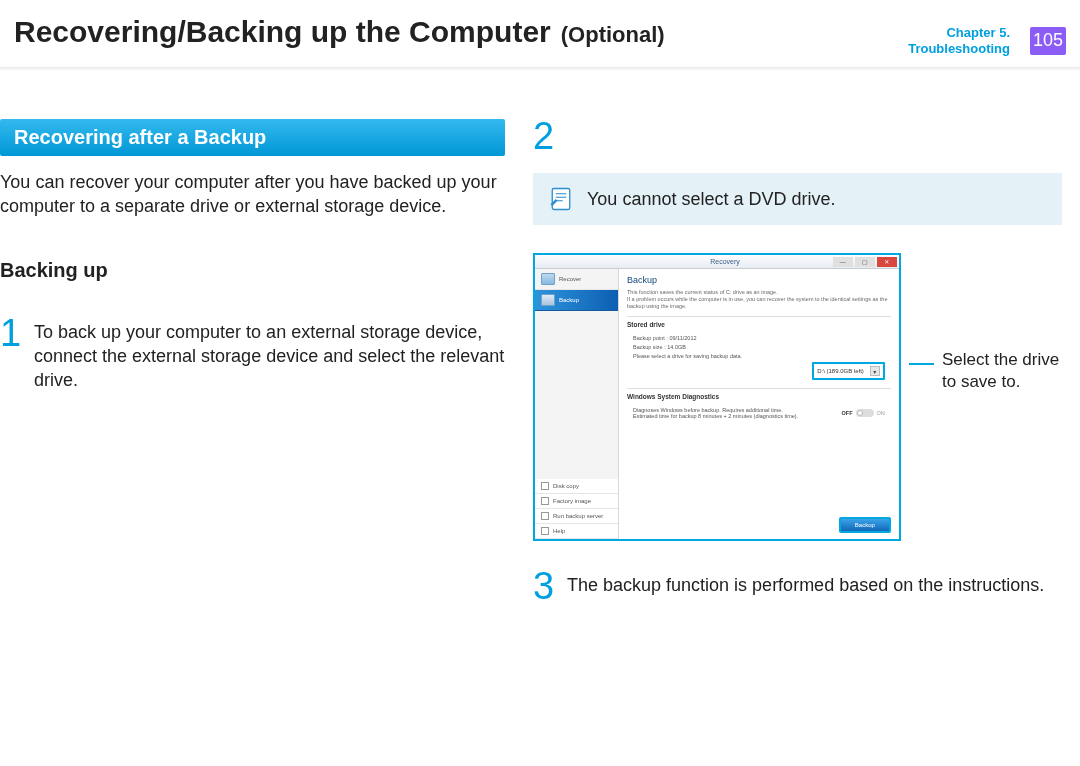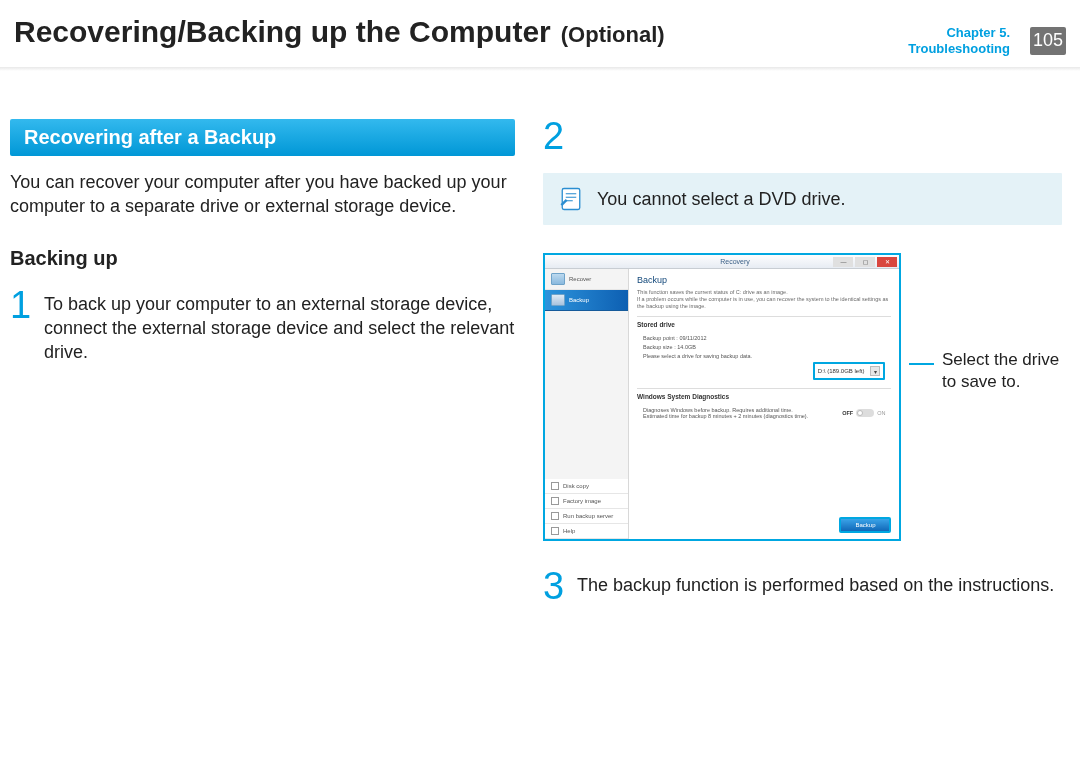--- a/index.html
+++ b/index.html
@@ -37,62 +37,62 @@
     margin-top: 17px;
   }
   .chapter-text {
     text-align: right;
     font-size: 13px;
     font-weight: 700;
     color: #00a0e0;
     line-height: 1.2;
   }
   .page-badge {
-    background: #737373;
+    background: #8b5cf6;
     color: #fff;
     font-size: 18px;
     font-weight: 500;
     width: 36px;
     height: 28px;
     display: inline-flex;
     align-items: center;
     justify-content: center;
     border-radius: 2px;
   }
   .divider {
     height: 4px;
     background: linear-gradient(to bottom, #e8e8e8, transparent);
   }
 
   .content {
     display: flex;
-    padding: 48px 18px 0 10px;
+    padding: 48px 18px 0 0;
     gap: 28px;
   }
   .col-left { width: 505px; }
   .col-right { flex: 1; }
 
   .section-bar {
     background: linear-gradient(to bottom, #33b9ee, #0097d6);
     color: #fff;
     font-size: 20px;
     font-weight: 700;
     padding: 7px 14px;
     border-radius: 2px;
     margin-bottom: 14px;
   }
   .intro-text {
     font-size: 18px;
     line-height: 1.35;
-    margin-bottom: 28px;
+    margin-bottom: 40px;
   }
   .sub-heading {
     font-size: 20px;
     font-weight: 700;
-    margin-bottom: 18px;
+    margin-bottom: 34px;
   }
 
   .step {
     display: flex;
     gap: 10px;
     margin-bottom: 18px;
   }
   .step-num {
     font-size: 38px;
     font-weight: 300;

